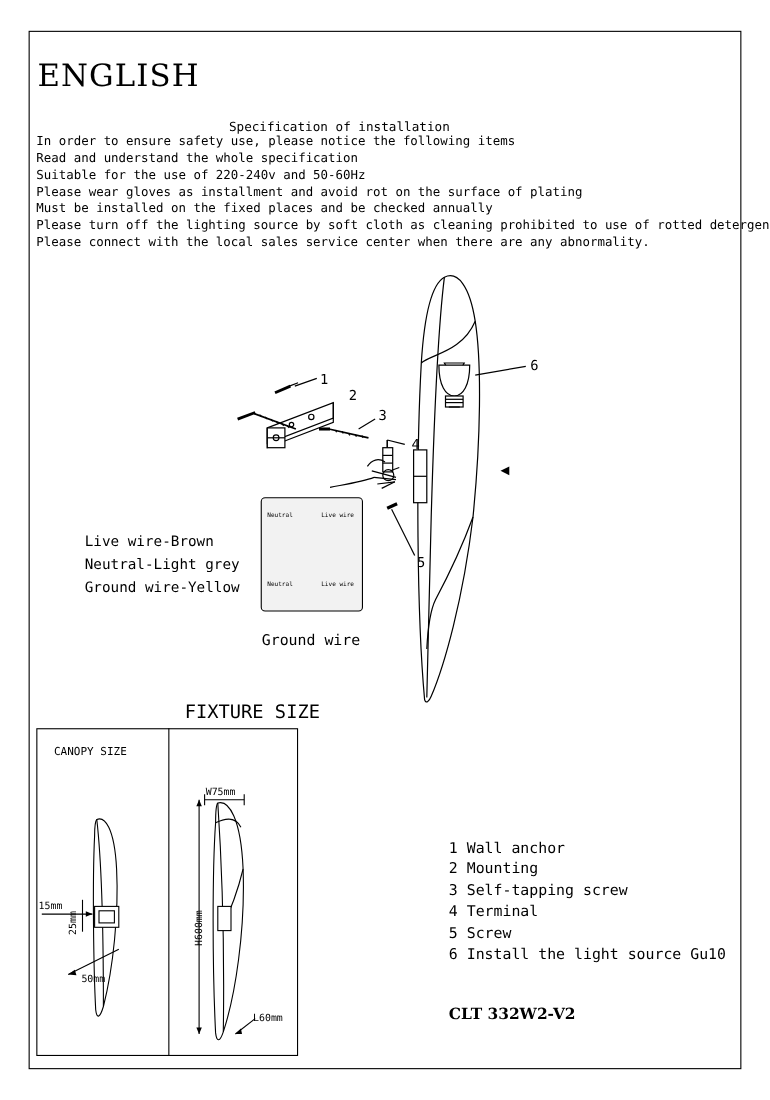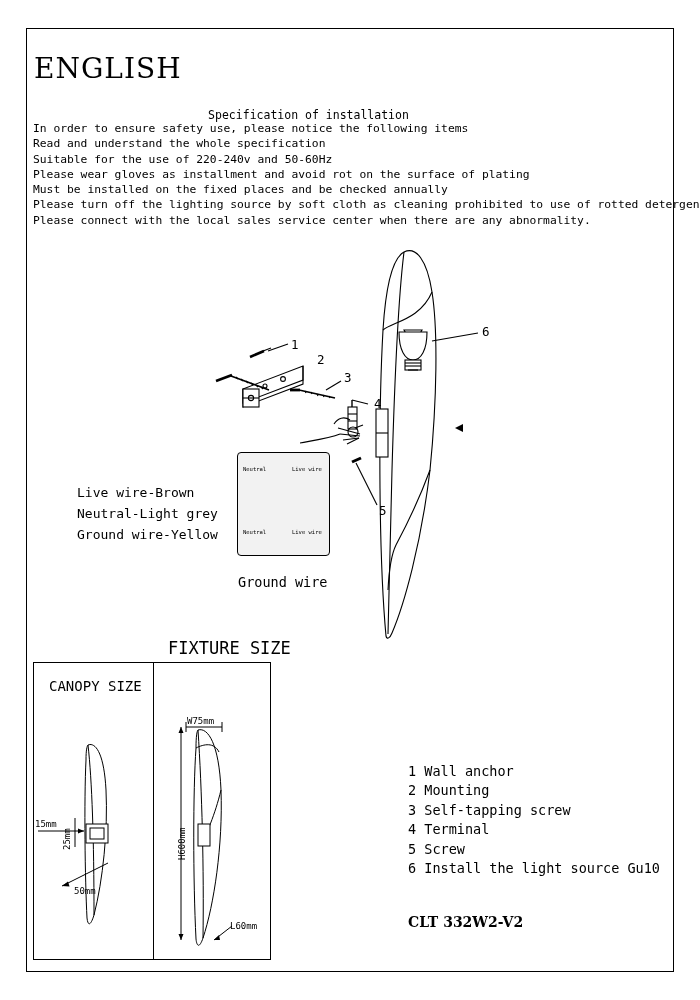--- a/index.html
+++ b/index.html
@@ -84,21 +84,21 @@
     left: 153px;
     top: 662px;
     width: 0;
     height: 298px;
     border-left: 1.2px solid #000;
   }
   .canopy-title {
     position: absolute;
     left: 49px;
     top: 678px;
-    font-size: 14px;
+    font-size: 10px;
   }
   .fixture-title {
     position: absolute;
     left: 168px;
     top: 638px;
     font-size: 17px;
   }
 
   
   .parts-list {

